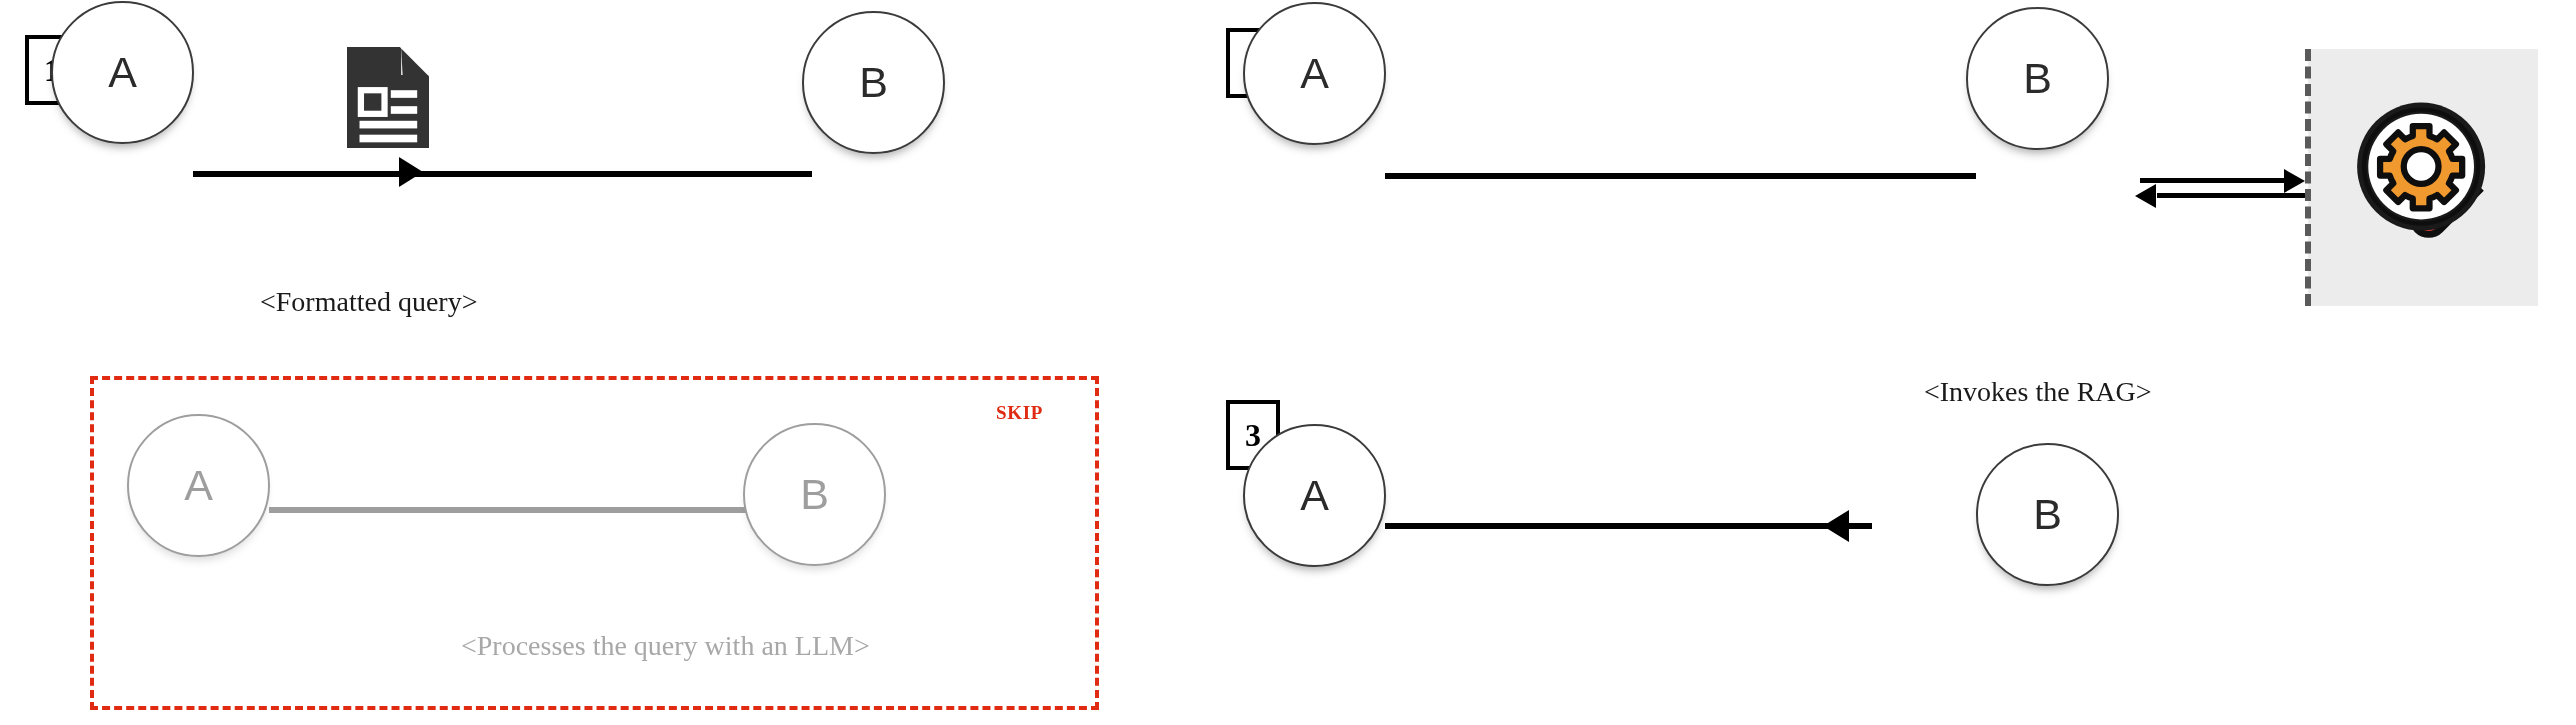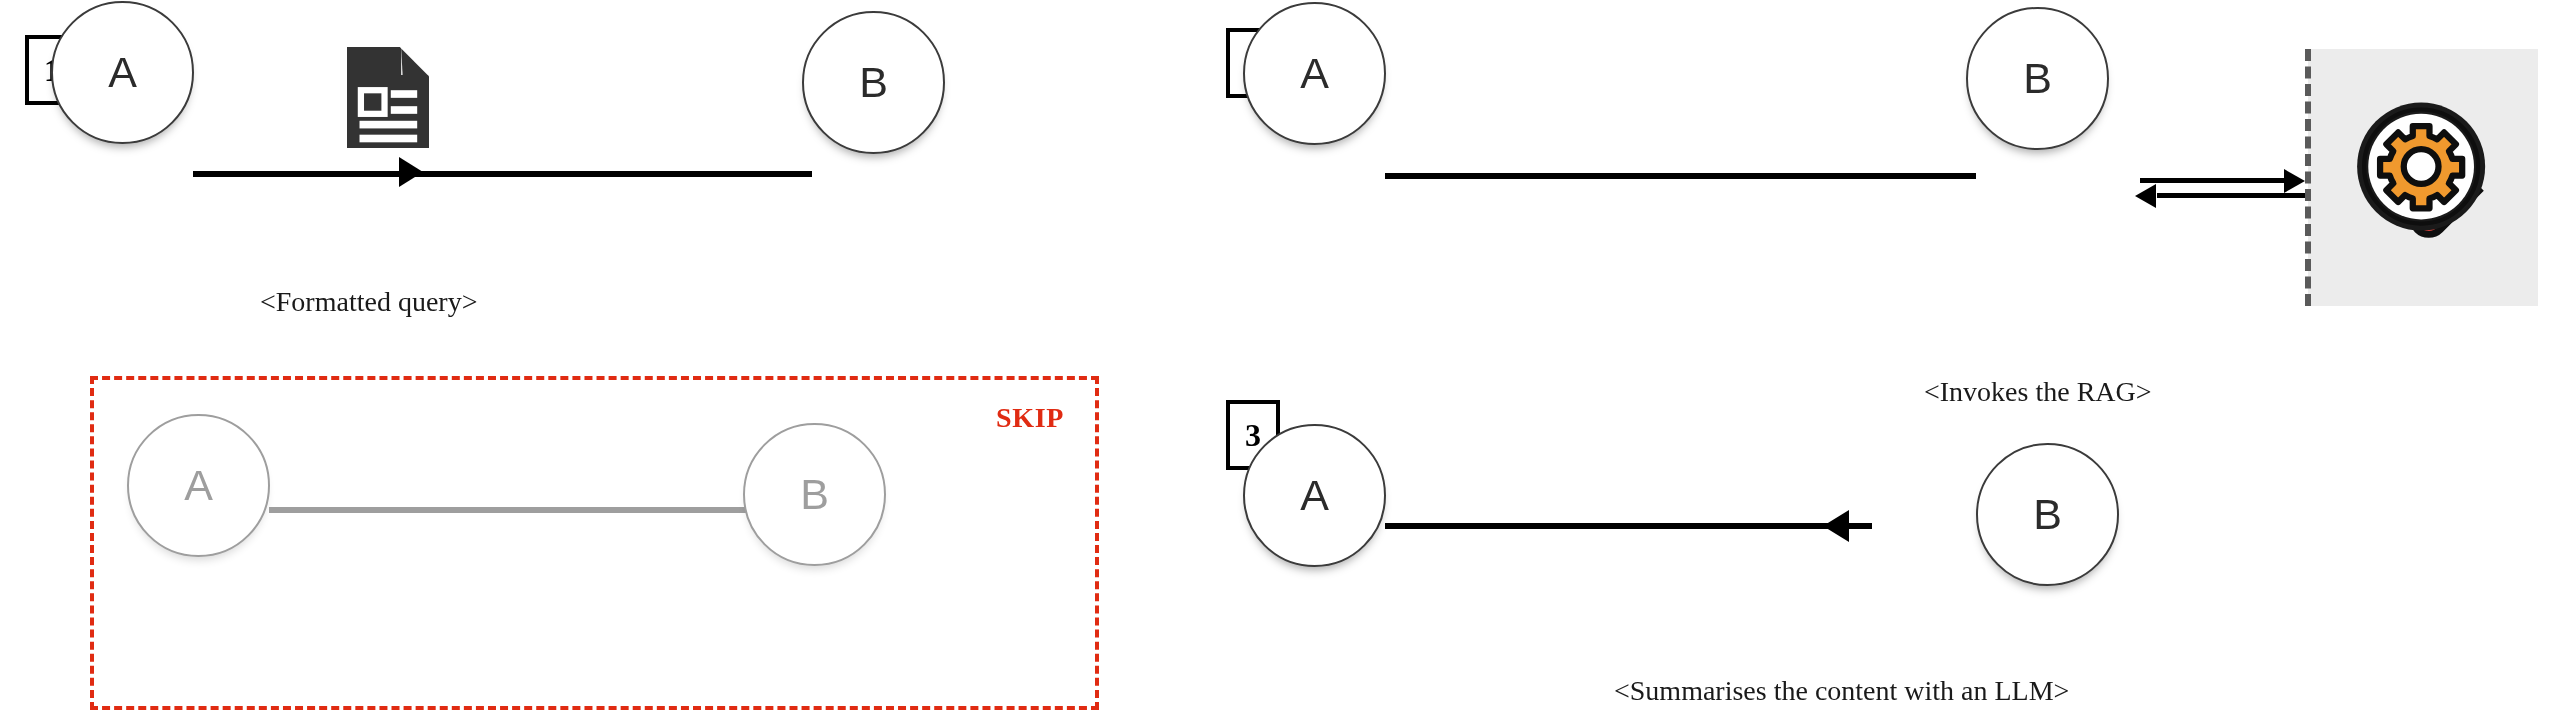--- a/index.html
+++ b/index.html
@@ -125,21 +125,21 @@
   
   .skip-box {
     position: absolute;
     border: 4.2px dashed #e02b12;
     box-sizing: border-box;
     background: transparent;
   }
   .skip-label {
     position: absolute;
     font-family: "Liberation Serif", "DejaVu Serif", serif;
-    font-size: 28px;
+    font-size: 19px;
     font-weight: 700;
     color: #e02b12;
     letter-spacing: 0.7px;
     white-space: nowrap;
   }
 
   
   .rag-panel {
     position: absolute;
     background: #ececec;
@@ -246,32 +246,32 @@
   <div class="node dim" style="left:127px; top:414px;">
     <span>A</span>
   </div>
 
   <div class="edge dim" style="left:269px; top:507px; width:487px;"></div>
 
   <div class="node dim" style="left:743px; top:423px;">
     <span>B</span>
   </div>
 
+  <div class="caption dim" style="left:461px; top:630px;">&lt;Processes the query with an LLM&gt;</div>
 
   <div class="step-badge" style="left:1226px; top:400px;">
     <span>3</span>
   </div>
 
   <div class="node" style="left:1243px; top:424px;">
     <span>A</span>
   </div>
 
   <div class="edge" style="left:1385px; top:523px; width:487px;"></div>
   <div class="arrowhead-left" style="left:1823px; top:510px;"></div>
 
   <div class="node" style="left:1976px; top:443px;">
     <span>B</span>
   </div>
 
-  <div class="caption" style="left:1614px; top:675px;">&lt;Summarises the content with an LLM&gt;</div>
 
 </div>
 
 
 </body></html>

